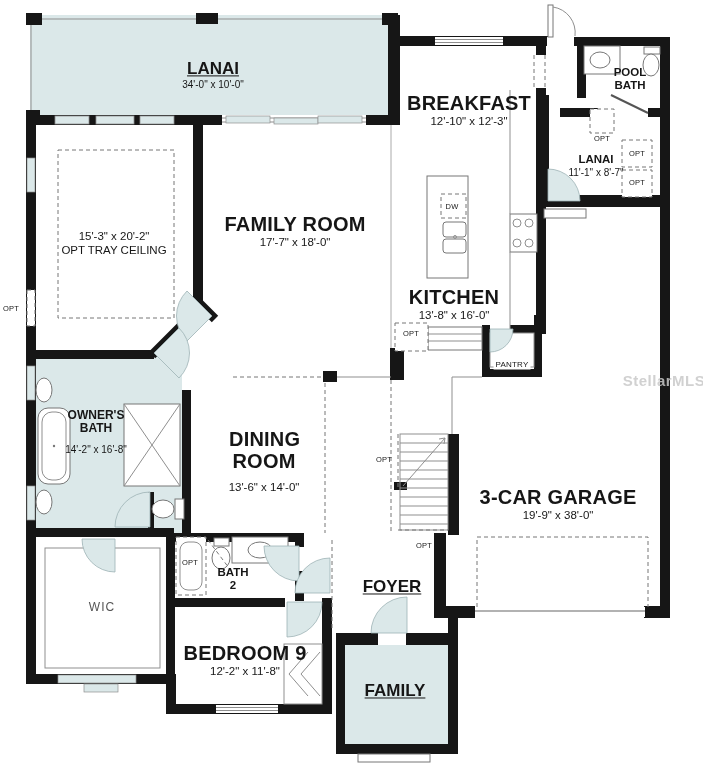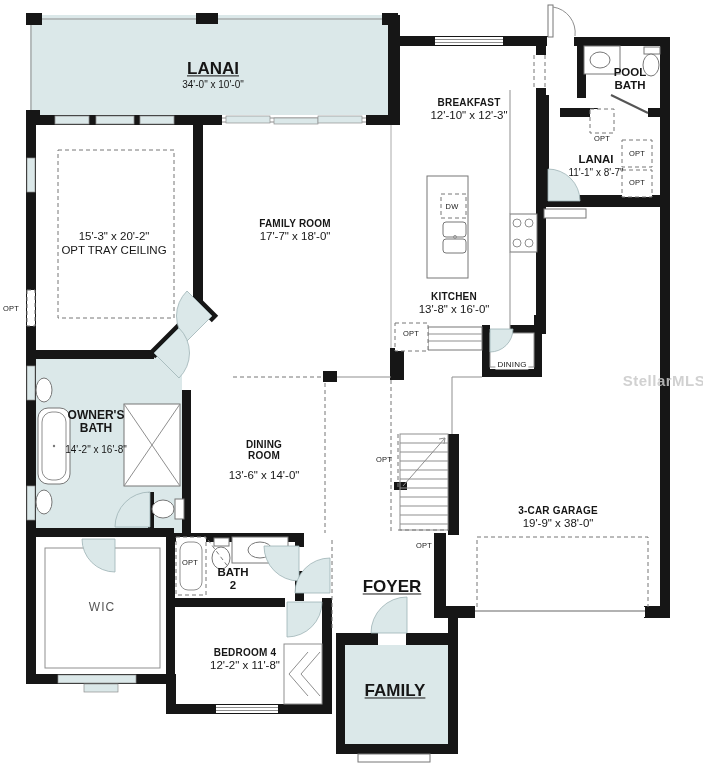--- a/index.html
+++ b/index.html
@@ -1,20 +1,20 @@
 <!DOCTYPE html>
 <html><head>
 <meta charset="utf-8">
 <style>
   html,body{margin:0;padding:0;background:#fff;}
   .plan{position:relative;width:703px;height:768px;background:#fff;overflow:hidden;
         font-family:"Liberation Sans","DejaVu Sans",sans-serif;color:#161616;}
   .plan svg{position:absolute;left:0;top:0;}
   .lbl{position:absolute;transform:translate(-50%,-50%);text-align:center;line-height:1.12;white-space:nowrap;z-index:5;}
-  .rn{font-weight:bold;font-size:10px;letter-spacing:.2px;}
+  .rn{font-weight:bold;font-size:20px;letter-spacing:.2px;}
   .rn-md{font-weight:bold;font-size:17px;text-decoration:underline;}
   .rn-sm{font-weight:bold;font-size:11.5px;}
   .rd{font-size:11.5px;margin-top:1px;}
   .rd-sm{font-size:10px;margin-top:1px;}
   .wrap{white-space:normal;margin:8px auto;}
   .tiny{font-size:7.5px;letter-spacing:.2px;}
   .wic-t{font-size:12px;color:#555;letter-spacing:1px;}
   .watermark{font-size:15px;font-weight:bold;color:#c9c9c9;letter-spacing:.5px;opacity:.85;}
   
   .w{fill:#161616;}
@@ -296,52 +296,52 @@
   <div class="rn-sm">LANAI</div>
   <div class="rd-sm">11'-1" x 8'-7"</div>
 </div>
 
 <div class="lbl" style="left:454px;top:304px">
   <div class="rn">KITCHEN</div>
   <div class="rd">13'-8" x 16'-0"</div>
 </div>
 
 <div class="lbl" style="left:512px;top:365px;z-index:6">
-  <div class="tiny" style="font-size:8px;background:#fff;padding:0 2px">DINING</div>
+  <div class="tiny" style="font-size:8px;background:#fff;padding:0 2px">PANTRY</div>
 </div>
 
 <div class="lbl" style="left:96px;top:428px">
   <div class="rn-sm wrap" style="width:62px;font-size:12px">OWNER'S BATH</div>
   <div class="rd-sm">14'-2" x 16'-8"</div>
 </div>
 
 <div class="lbl" style="left:264px;top:457px">
   <div class="rn wrap" style="width:70px">DINING ROOM</div>
   <div class="rd">13'-6" x 14'-0"</div>
 </div>
 
-<div class="lbl" style="left:558px;top:518px">
+<div class="lbl" style="left:558px;top:504px">
   <div class="rn">3-CAR GARAGE</div>
   <div class="rd">19'-9" x 38'-0"</div>
 </div>
 
 <div class="lbl" style="left:102px;top:608px">
   <div class="wic-t">WIC</div>
 </div>
 
 <div class="lbl" style="left:233px;top:579px">
   <div class="rn-sm wrap" style="width:36px">BATH 2</div>
 </div>
 
 <div class="lbl" style="left:392px;top:587px">
   <div class="rn-md">FOYER</div>
 </div>
 
 <div class="lbl" style="left:245px;top:660px">
-  <div class="rn">BEDROOM 4</div>
+  <div class="rn">BEDROOM 9</div>
   <div class="rd">12'-2" x 11'-8"</div>
 </div>
 
 <div class="lbl" style="left:395px;top:691px">
   <div class="rn-md">FAMILY</div>
 </div>
 
 <div class="lbl tiny" style="left:452px;top:207px">DW</div>
 <div class="lbl tiny" style="left:11px;top:309px">OPT</div>
 <div class="lbl tiny" style="left:602px;top:139px">OPT</div>

